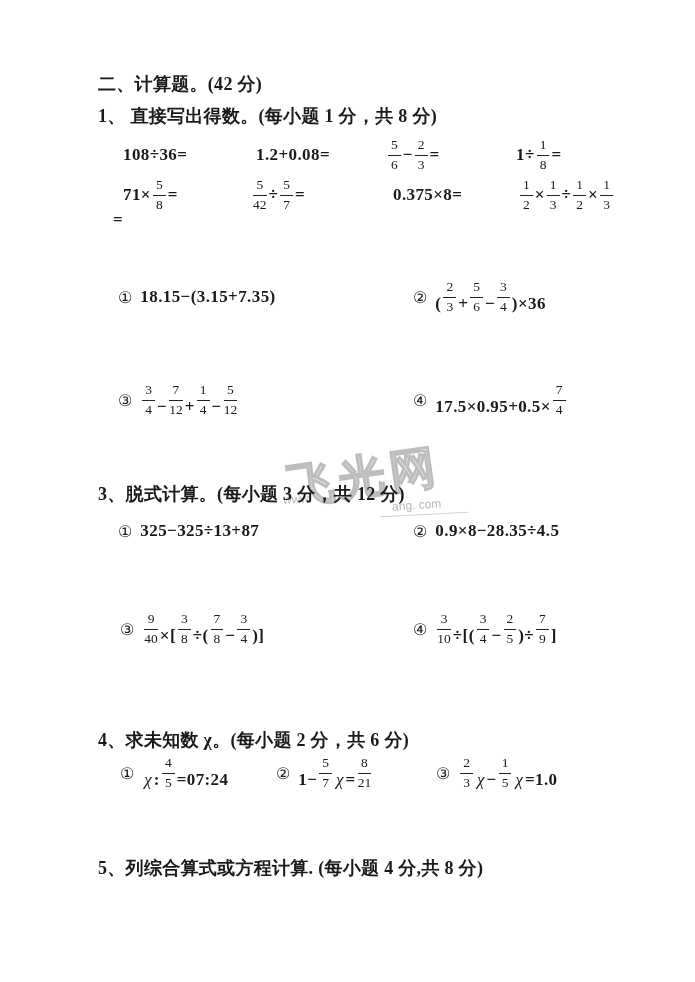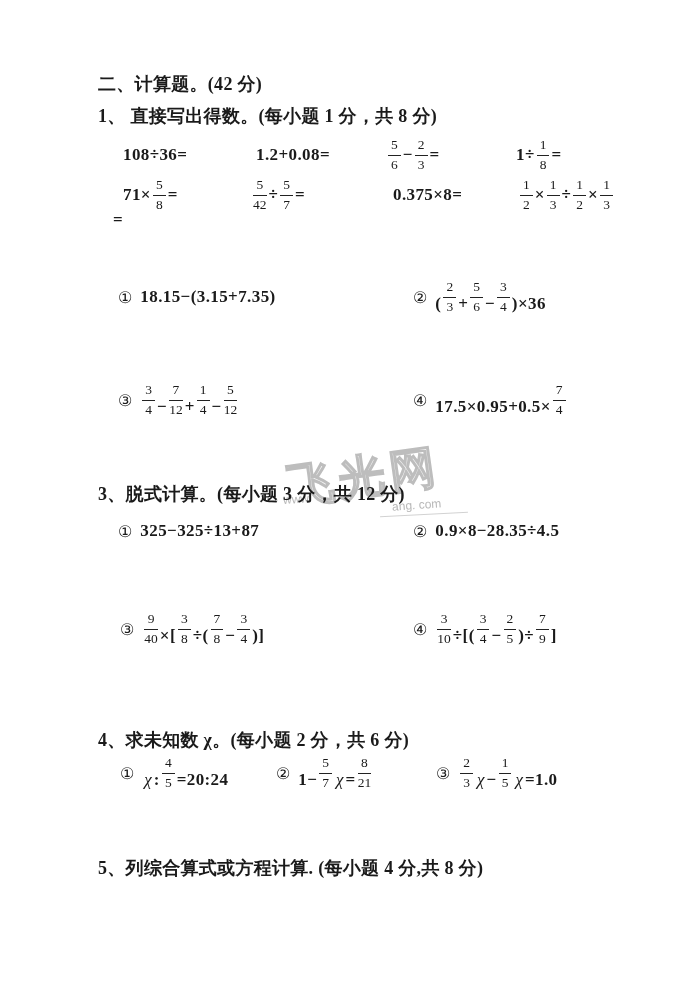--- a/index.html
+++ b/index.html
@@ -286,21 +286,21 @@
   <div class="mrow" style="top:750px">
     <span class="cell" style="left:112px">
       <span class="circ">①</span>
       <span class="fml">
           <span class="mvar">χ</span>
           <span class="mtxt">:</span>
           <span class="frac">
             <span class="num">4</span>
             <span class="den">5</span>
           </span>
-          <span class="mtxt">=20:24</span>
+          <span class="mtxt">=07:24</span>
         </span>
     </span>
     <span class="cell" style="left:268px">
       <span class="circ">②</span>
       <span class="fml">
           <span class="mtxt">1−</span>
           <span class="frac">
             <span class="num">5</span>
             <span class="den">7</span>
           </span>

